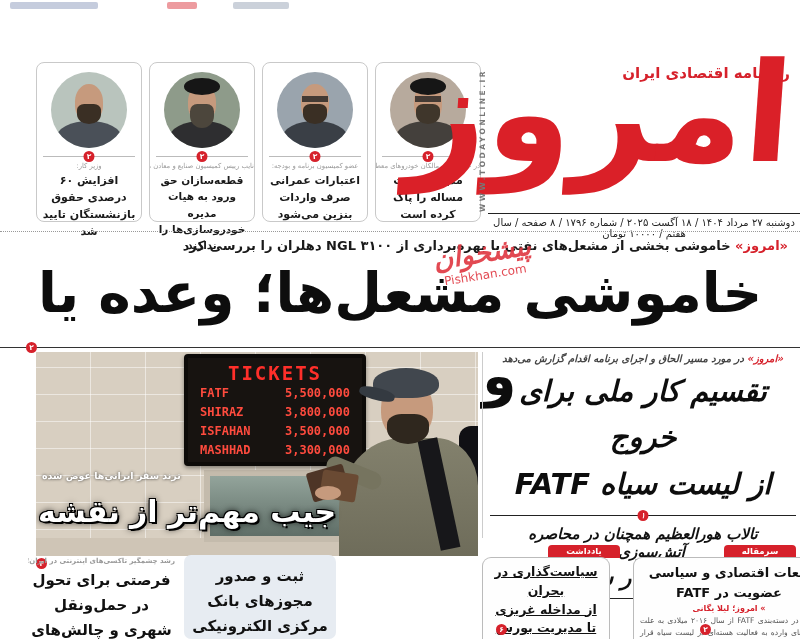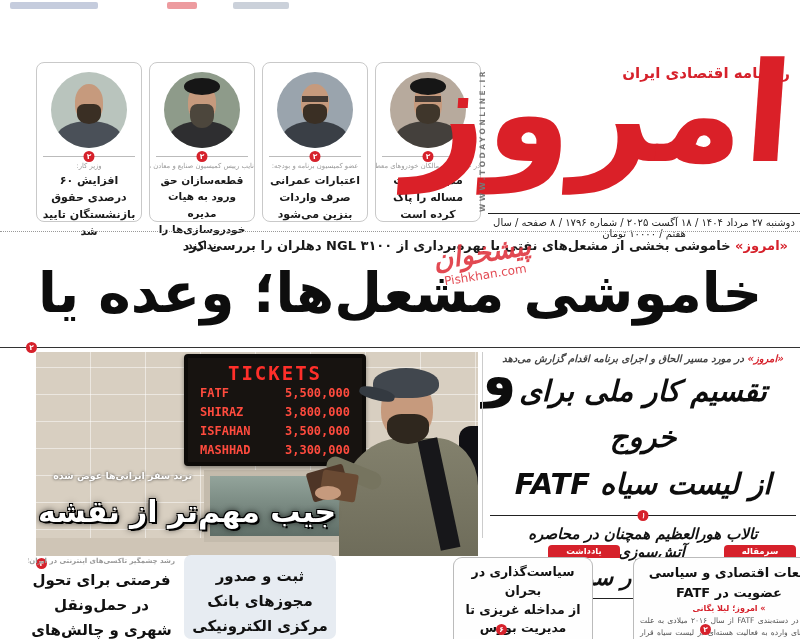--- a/index.html
+++ b/index.html
@@ -71,21 +71,21 @@
   .man .strap{position:absolute;left:98px;top:70px;width:20px;height:112px;background:#17171a;transform:rotate(-12deg);}
   .man .head{position:absolute;left:50px;top:12px;width:52px;height:60px;border-radius:46%;background:#c69a7d;}
   .man .beard{position:absolute;left:56px;top:46px;width:42px;height:30px;border-radius:35% 35% 50% 50%;background:#2f271e;}
   .man .cap{position:absolute;left:42px;top:0;width:66px;height:30px;border-radius:50% 50% 40% 40%;background:#41474e;}
   .man .brim{position:absolute;left:28px;top:20px;width:36px;height:12px;border-radius:40%;background:#343a41;transform:rotate(14deg);}
   .man .arm{position:absolute;left:-6px;top:96px;width:58px;height:18px;border-radius:9px;background:#76745f;transform:rotate(22deg);}
   .man .wal1{position:absolute;left:-22px;top:100px;width:38px;height:30px;background:#4e3526;border-radius:3px;transform:rotate(-16deg);}
   .man .wal2{position:absolute;left:-10px;top:104px;width:36px;height:28px;background:#6a4a33;border-radius:3px;transform:rotate(9deg);}
   .man .hand{position:absolute;left:-16px;top:118px;width:26px;height:14px;border-radius:50%;background:#c69a7d;}
   .cap-sm{position:absolute;left:6px;top:118px;width:150px;font-size:9.5px;font-weight:bold;color:#fff;
-          text-shadow:0 0 3px rgba(0,0,0,.8);text-align:right;}
+          text-shadow:0 0 3px rgba(0,0,0,.8);text-align:left;}
   .cap-lg{position:absolute;left:0;top:142px;width:300px;text-align:right;font-size:30px;font-weight:900;color:#fff;
           text-shadow:2px 2px 0 #000,-1px -1px 0 #000,1px -1px 0 #000,-1px 1px 0 #000,0 0 7px #000;}
   .pb-top{left:26px;top:342px;}
   .pb-bot{left:36px;top:558px;}
   
   .tag{top:545px;height:13px;line-height:13px;background:#d6212b;color:#fff;font-size:8.5px;font-weight:bold;
        text-align:center;border-radius:4px 4px 0 0;padding:0 6px;box-sizing:border-box;}
   .bbox{top:557px;height:82px;border:1px solid #bbb;border-bottom:none;border-radius:9px 9px 0 0;background:#fefefe;
         box-sizing:border-box;text-align:center;padding:5px 6px 0;}
   .bb-head{font-size:13px;font-weight:900;line-height:1.5;color:#111;}
@@ -240,21 +240,21 @@
 
   <div class="abs tag" style="left:724px;width:72px;">سرمقاله امروز</div>
   <div class="abs bbox" style="left:633px;width:192px;">
     <div class="bb-head">تبعات اقتصادی و سیاسی عضویت در FATF</div>
     <div class="bb-by">» امروز؛ لیلا یگانی</div>
     <div class="bb-body">ایران در دسته‌بندی FATF از سال ۲۰۱۶ میلادی به علت ابهام‌های وارده به فعالیت هسته‌ای در لیست سیاه قرار گرفته. هر چند ایران از سال ۲۰۰۸ میلادی برای خروج از…</div>
   </div>
   <span class="abs badge bb-badge" style="left:700px;">۲</span>
 
   <div class="abs tag" style="left:548px;width:72px;">یادداشت امروز</div>
-  <div class="abs bbox" style="left:453px;width:140px;">
+  <div class="abs bbox" style="left:482px;width:128px;text-decoration:underline;">
     <div class="bb-head" style="font-size:12.5px;">
       <div>سیاست‌گذاری در بحران</div>
       <div>از مداخله غریزی تا مدیریت بورس</div>
     </div>
 
   </div>
   <span class="abs badge bb-badge" style="left:496px;">۶</span>
 
 
   <div class="abs litebox">

